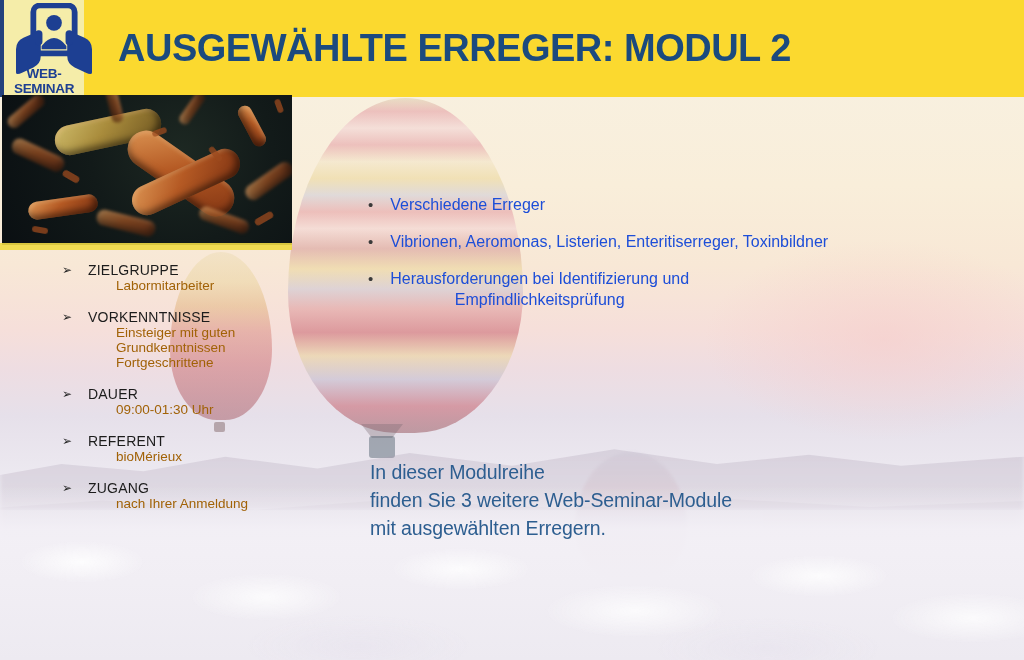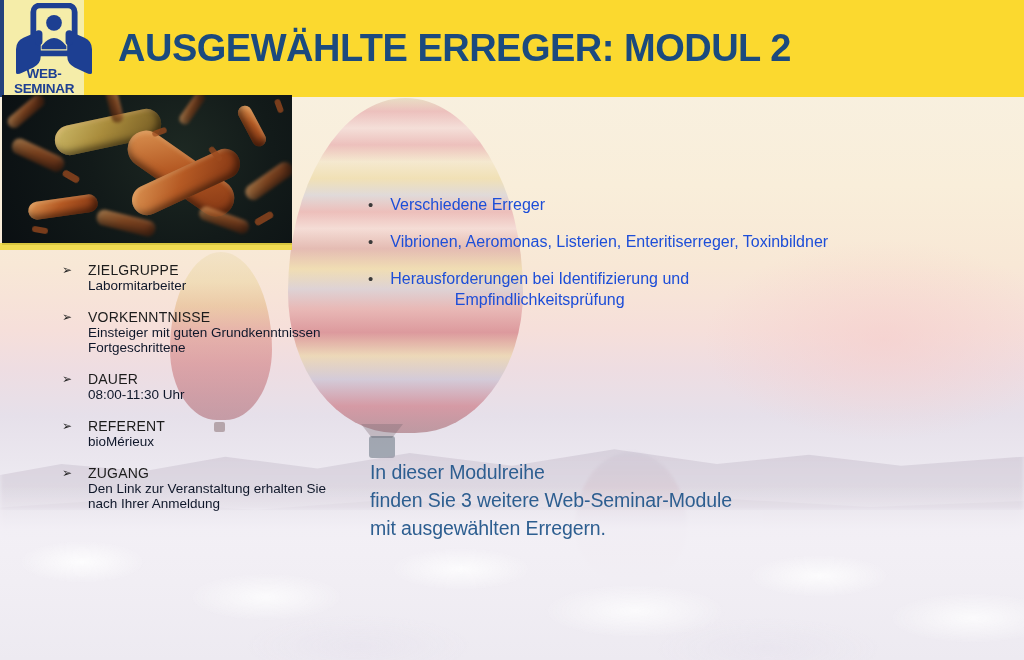--- a/index.html
+++ b/index.html
@@ -72,21 +72,21 @@
     box-shadow:inset -3px -4px 7px rgba(0,0,0,.5), inset 2px 2px 4px rgba(255,205,150,.35);}
   .rod--olive{background:linear-gradient(135deg,#cdbb6a 0%,#a98c3c 45%,#6e5520 100%);}
   .rod--far{filter:blur(1.6px);opacity:.65;}
   .speck{position:absolute;border-radius:999px;background:#9c4a1e;opacity:.75;filter:blur(.6px);}
   .yellow-divider{position:absolute;left:0px;top:243px;width:292px;height:7px;background:#eed944;opacity:.9;}
   
   .info-list{position:absolute;left:62px;top:262px;width:280px;}
   .info-item{display:grid;grid-template-columns:26px 1fr;margin-bottom:16px;}
   .info-marker{color:#1f1f1f;font-size:12px;line-height:16px;}
   .info-title{color:#1c1c1c;font-size:14px;font-weight:normal;letter-spacing:.2px;line-height:16px;}
-  .info-line{color:#0f172a;font-size:13.5px;line-height:15px;}
+  .info-line{color:#a16207;font-size:13.5px;line-height:15px;margin-left:28px;}
   
   .main-heading{position:absolute;left:370px;top:124px;color:#1b4a7e;
     font-size:31px;font-weight:bold;letter-spacing:.5px;}
   .course-bullets{position:absolute;left:368px;top:194px;width:540px;list-style:none;margin:0;padding:0;}
   .course-bullets li{display:flex;gap:17px;margin-bottom:16px;}
   .bullet-dot{color:#3a3a3a;font-size:15px;line-height:21px;}
   .bullet-text{color:#1d4ed8;font-size:16px;line-height:21px;white-space:pre-line;text-align:center;}
   .note-text{position:absolute;left:370px;top:458px;color:#2d5e90;
     font-size:19.5px;font-weight:normal;letter-spacing:-.1px;line-height:28px;white-space:pre-line;}
 </style>
@@ -160,35 +160,34 @@
       <div>
         <div class="info-title">VORKENNTNISSE</div>
         <div class="info-line">Einsteiger mit guten Grundkenntnissen</div>
         <div class="info-line">Fortgeschrittene</div>
       </div>
     </div>
     <div class="info-item">
       <span class="info-marker">➢</span>
       <div>
         <div class="info-title">DAUER</div>
-        <div class="info-line">08:00-11:30 Uhr</div>
+        <div class="info-line">09:00-01:30 Uhr</div>
       </div>
     </div>
     <div class="info-item">
       <span class="info-marker">➢</span>
       <div>
         <div class="info-title">REFERENT</div>
         <div class="info-line">bioMérieux</div>
       </div>
     </div>
     <div class="info-item">
       <span class="info-marker">➢</span>
       <div>
         <div class="info-title">ZUGANG</div>
-        <div class="info-line">Den Link zur Veranstaltung erhalten Sie</div>
         <div class="info-line">nach Ihrer Anmeldung</div>
       </div>
     </div>
   </div>
 
 
   <ul class="course-bullets">
     <li>
       <span class="bullet-dot">•</span>
       <span class="bullet-text">Verschiedene Erreger</span>

